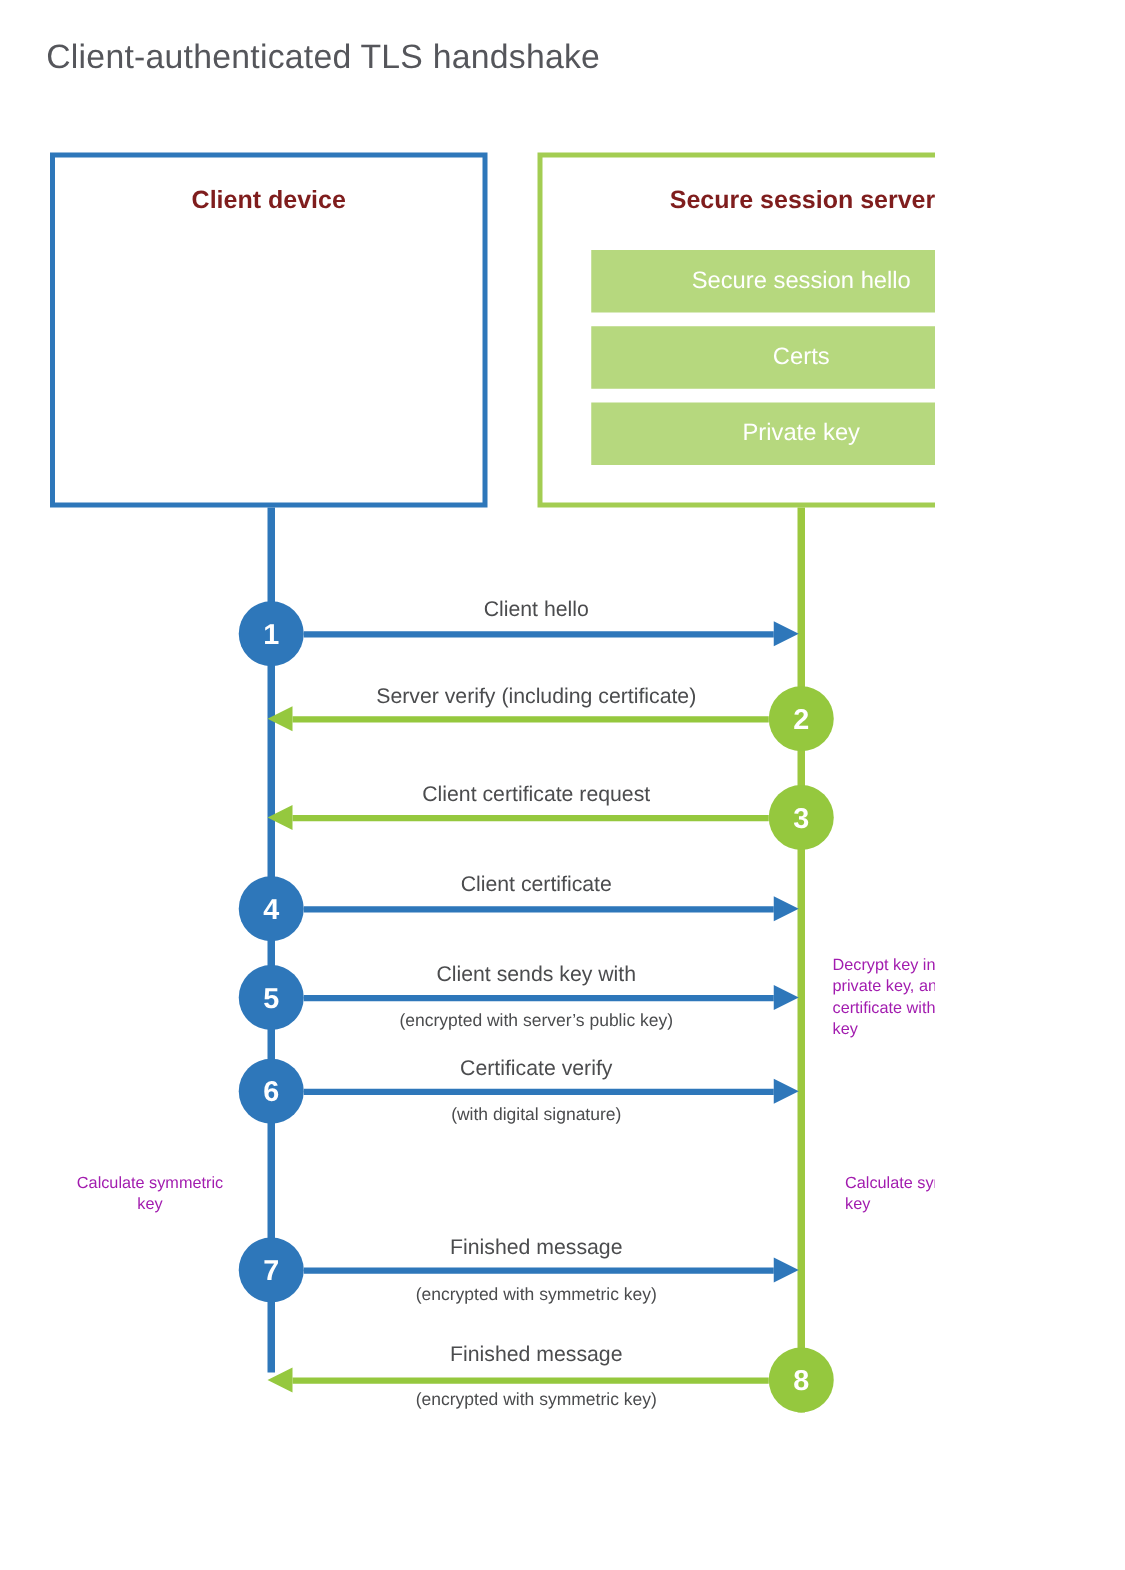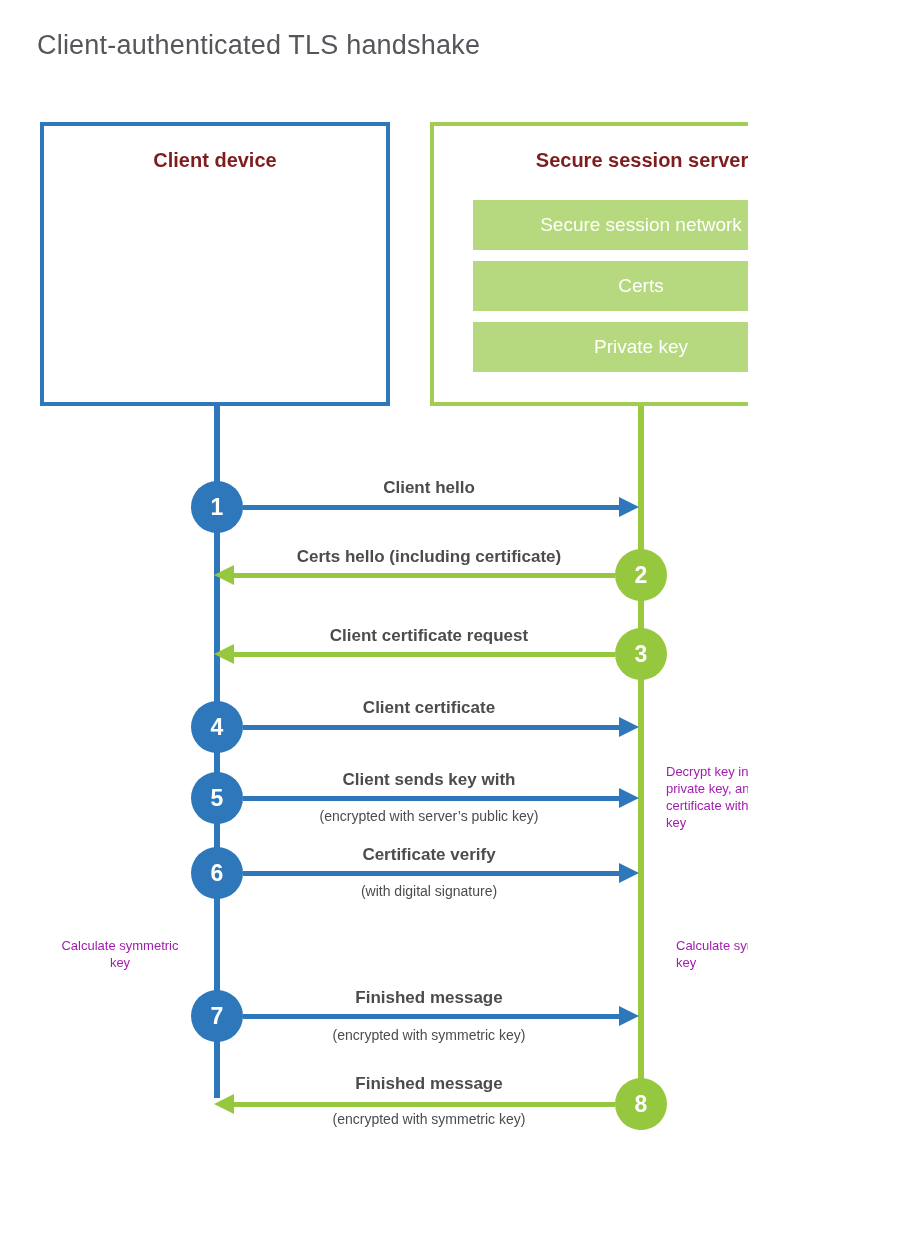--- a/index.html
+++ b/index.html
@@ -44,53 +44,53 @@
   .circle.blue{background:#2e77ba;left:191px;}
   .circle.green{background:#95c83e;left:615px;}
   
   .arrow-line{position:absolute;height:5px;}
   .arrow-line.blue{background:#2e77ba;left:243px;width:376px;}
   .arrow-line.green{background:#95c83e;left:234px;width:381px;}
   .arrow-head{position:absolute;width:0;height:0;border-top:10px solid transparent;border-bottom:10px solid transparent;}
   .arrow-head.right{border-left:20px solid #2e77ba;left:619px;}
   .arrow-head.left{border-right:20px solid #95c83e;left:214px;}
   
-  .msg{position:absolute;left:217px;width:424px;text-align:center;color:#4b4c4e;font-size:17px;font-weight:bold;}
+  .msg{position:absolute;left:217px;width:424px;text-align:center;color:#4b4c4e;font-size:17px;}
   .msg-sub{position:absolute;left:217px;width:424px;text-align:center;color:#4b4c4e;font-size:14px;}
   
   .note{position:absolute;color:#a21caf;font-size:13px;line-height:17px;}
   .note-decrypt{left:666px;top:763px;width:166px;text-align:left;}
   .note-calc-left{left:55px;top:937px;width:130px;text-align:center;}
   .note-calc-right{left:676px;top:937px;width:130px;text-align:left;}
 </style>
 </head>
 <body>
 
 <div class="canvas">
 
   <div class="title">Client-authenticated TLS handshake</div>
 
   <div class="actor-box client-box"></div>
   <div class="actor-title client-title">Client device</div>
 
   <div class="actor-box server-box"></div>
   <div class="actor-title server-title">Secure session server</div>
-  <div class="server-bar" style="top:200px;">Secure session network</div>
+  <div class="server-bar" style="top:200px;">Secure session hello</div>
   <div class="server-bar" style="top:261px;">Certs</div>
   <div class="server-bar" style="top:322px;">Private key</div>
 
   <div class="lifeline lifeline-blue"></div>
   <div class="lifeline lifeline-green"></div>
 
   <div class="msg" style="top:478px;">Client hello</div>
   <div class="arrow-line blue" style="top:505px;"></div>
   <div class="arrow-head right" style="top:497px;"></div>
   <div class="circle blue" style="top:481px;">1</div>
 
-  <div class="msg" style="top:547px;">Certs hello (including certificate)</div>
+  <div class="msg" style="top:547px;">Server verify (including certificate)</div>
   <div class="arrow-line green" style="top:573px;"></div>
   <div class="arrow-head left" style="top:565px;"></div>
   <div class="circle green" style="top:549px;">2</div>
 
   <div class="msg" style="top:626px;">Client certificate request</div>
   <div class="arrow-line green" style="top:652px;"></div>
   <div class="arrow-head left" style="top:644px;"></div>
   <div class="circle green" style="top:628px;">3</div>
 
   <div class="msg" style="top:698px;">Client certificate</div>

